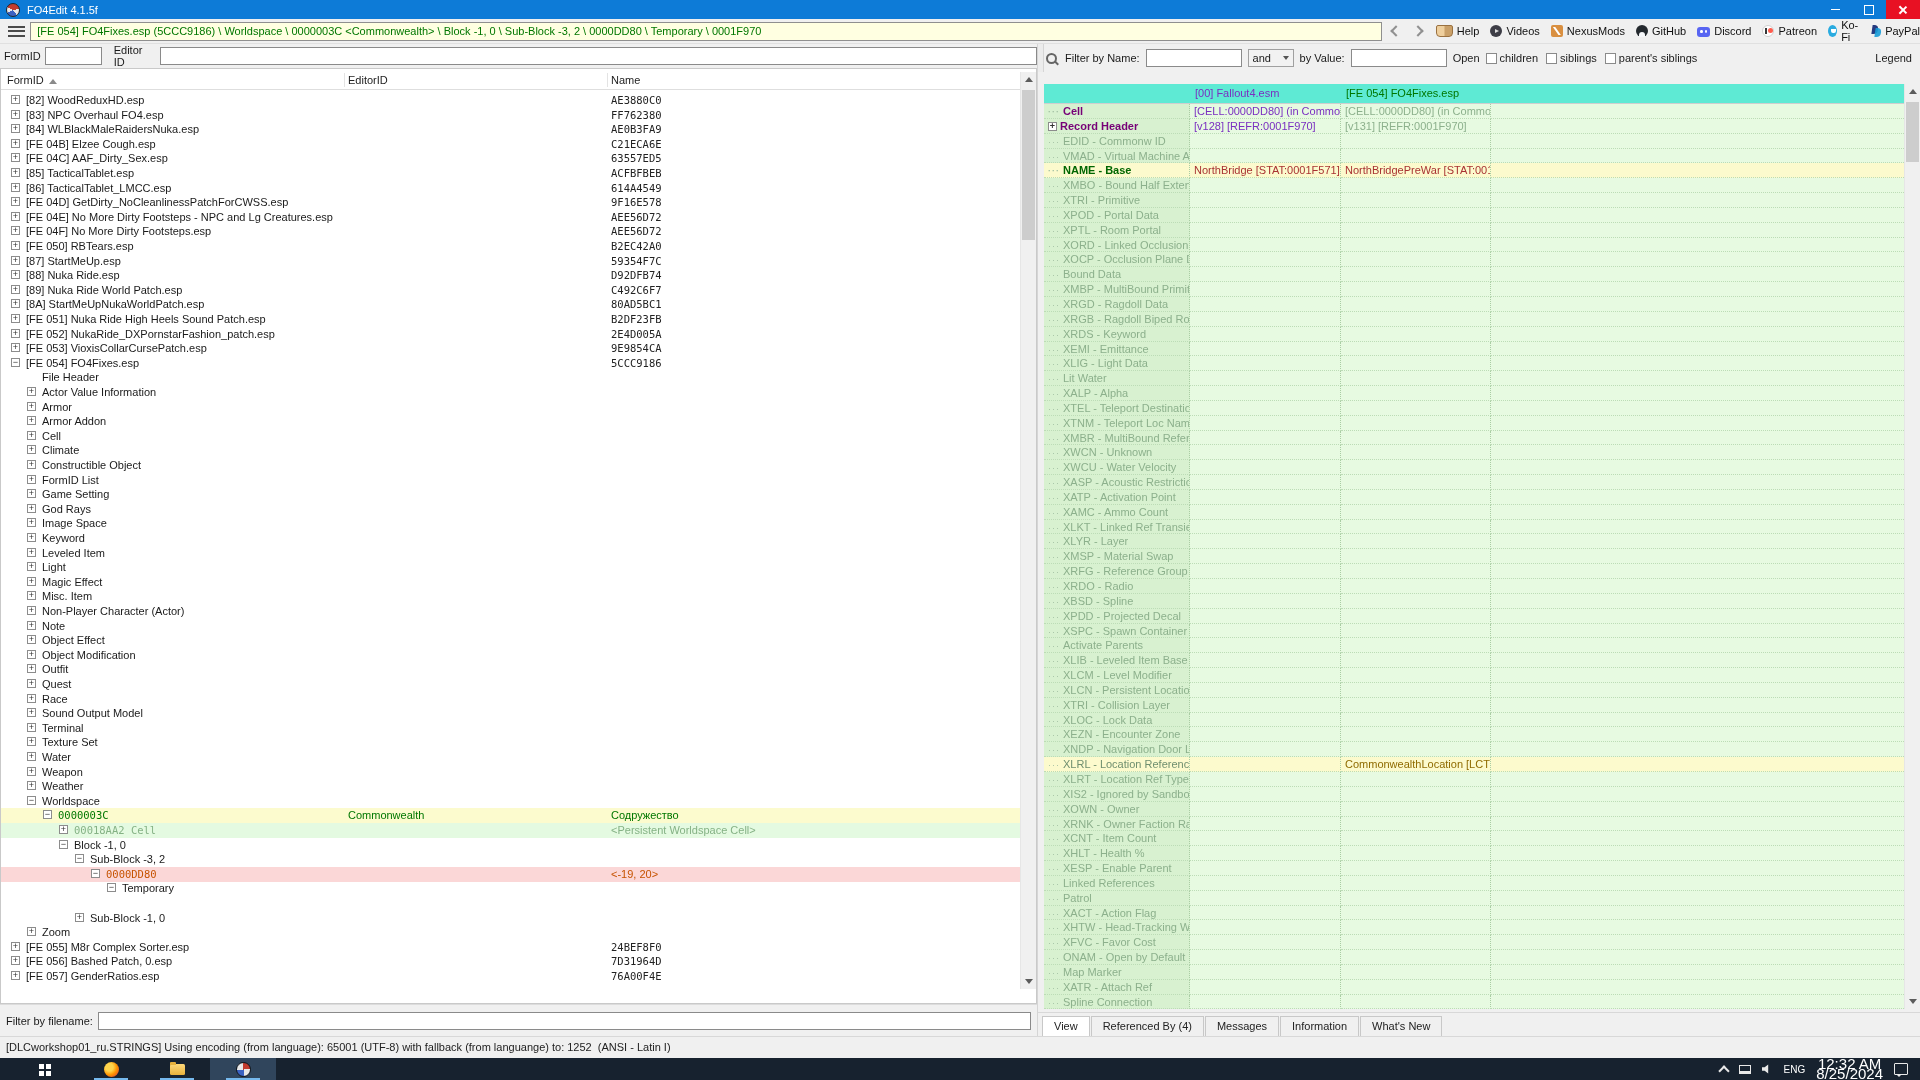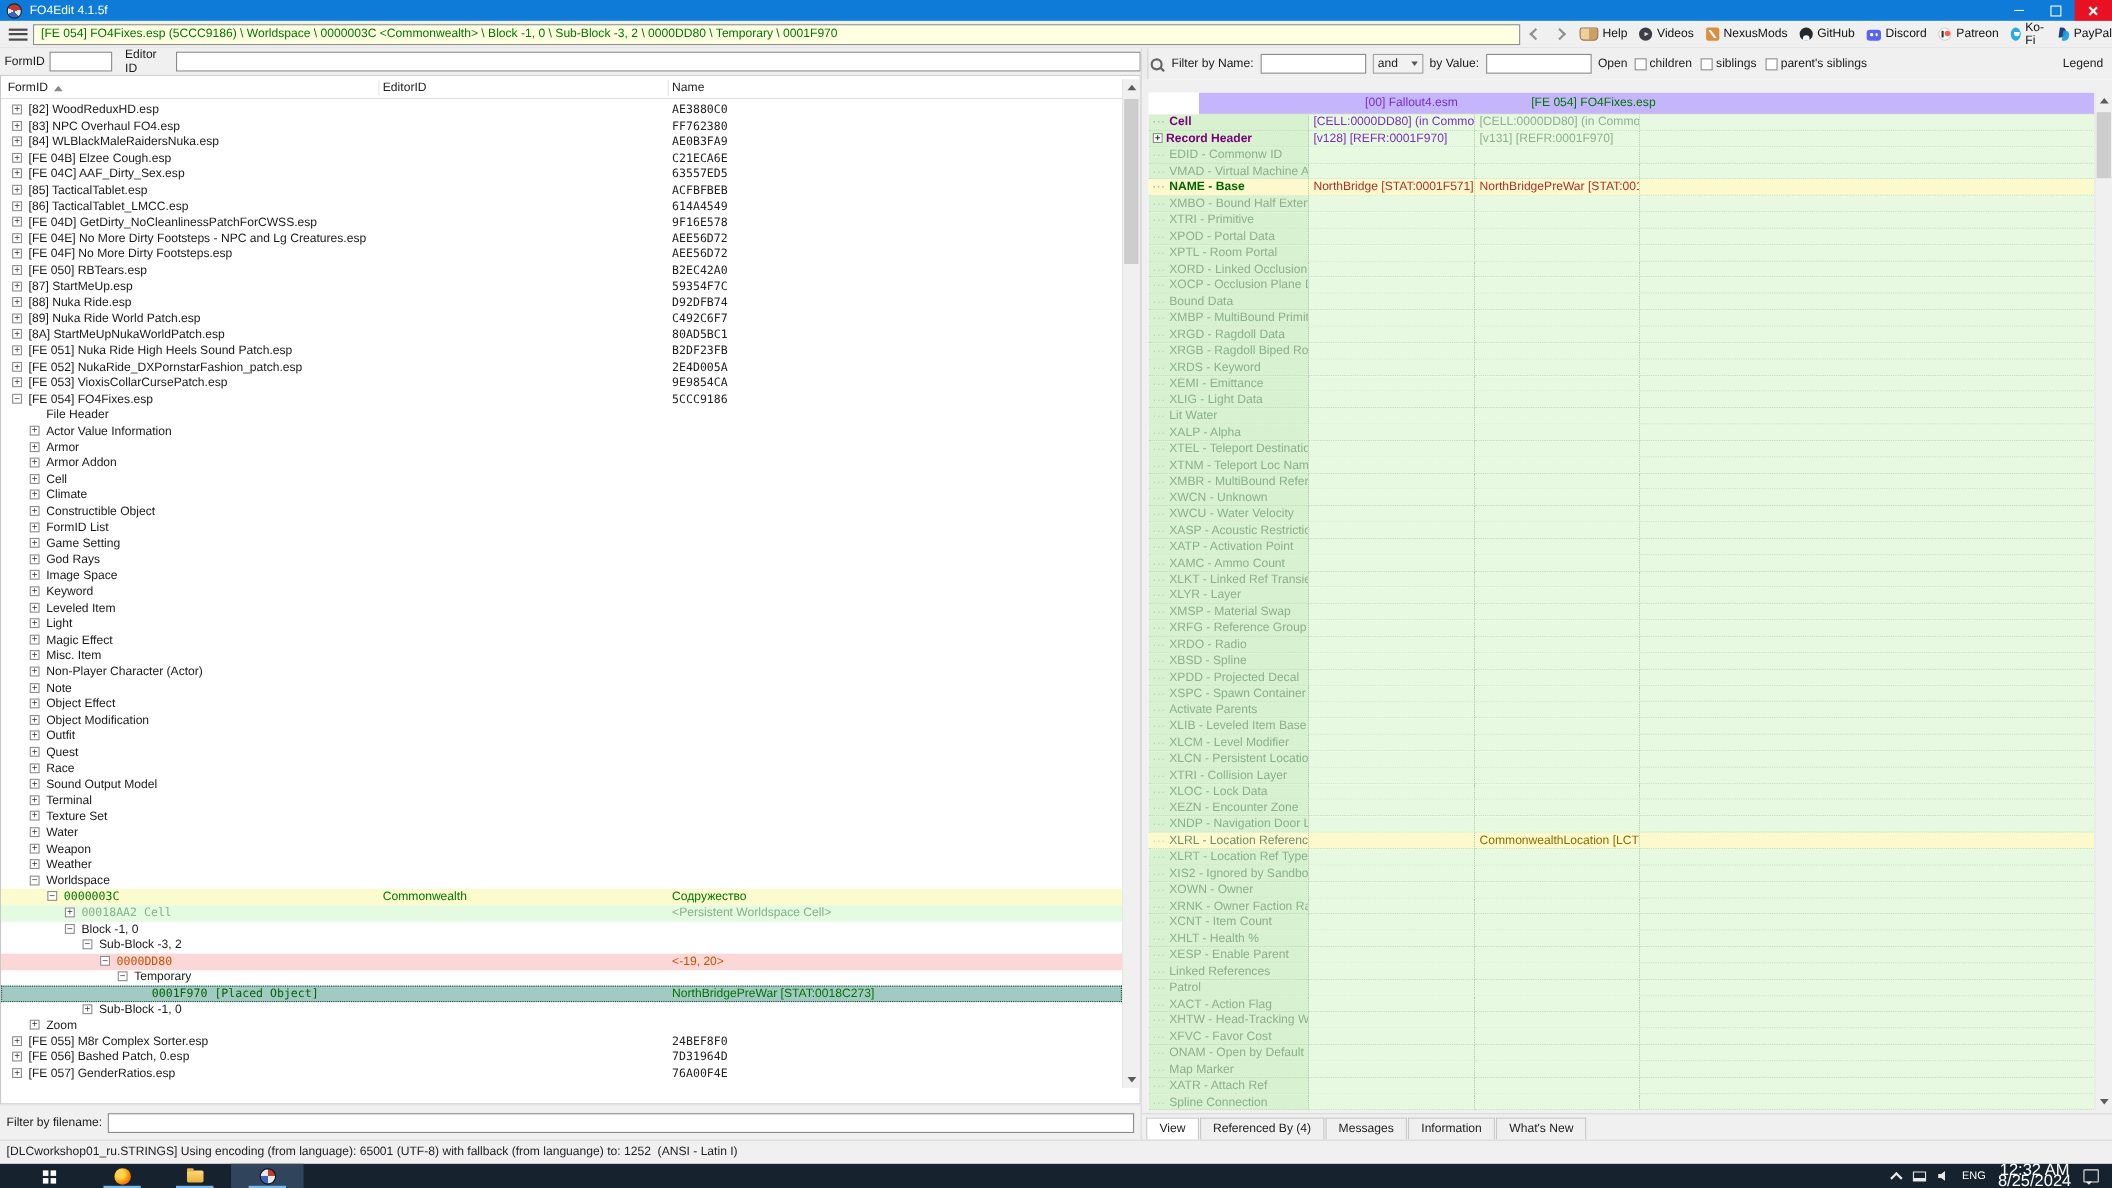--- a/index.html
+++ b/index.html
@@ -102,21 +102,21 @@
   
   #filename-bar{position:absolute;left:0;top:1004px;width:1037px;height:32px;background:#f0f0f0;border-top:1px solid #dcdcdc;display:flex;align-items:center;gap:5px;padding:0 6px;box-sizing:border-box;}
   #filename-input{flex:1;}
 
   
   #splitter{position:absolute;left:1037px;top:44px;width:7px;height:992px;background:#ececec;border-left:1px solid #d5d5d5;border-right:1px solid #d5d5d5;box-sizing:border-box;}
 
   
   #rightpanel{position:absolute;left:1038px;top:72px;width:882px;height:940px;background:#f0f0f0;}
   #detail-table{position:absolute;left:1044px;top:84px;width:860px;height:925px;background:#fff;overflow:hidden;}
-  .dheader{display:flex;height:19px;line-height:19px;background:#c4b5fd;border-bottom:1px solid #cfcfcf;margin-left:46px;}
+  .dheader{display:flex;height:19px;line-height:19px;background:#5eead4;border-bottom:1px solid #cfcfcf;}
   .dheader>div{box-sizing:border-box;padding-left:5px;white-space:nowrap;overflow:hidden;}
   .dh1{width:146px;}.dh2{width:151px;color:#7a2fc0;}.dh3{width:150px;color:#007700;}.dhf{flex:1;}
   .drow{display:flex;height:14.85px;line-height:14.5px;}
   .dc{box-sizing:border-box;border-right:1px dotted #a9cda3;border-bottom:1px dotted #bcdcb6;overflow:hidden;white-space:nowrap;padding-left:4px;}
   .dc.l{width:146px;background:#d8f1d0;color:#8cb08c;}
   .dc.v1{width:151px;background:#e7fae1;color:#7a2fc0;}
   .dc.v2{width:150px;background:#e7fae1;color:#8cb08c;}
   .dc.f{flex:1;background:#e7fae1;border-right:none;}
   .r-strong .l{color:#770077;font-weight:bold;}
   .r-name .dc{background:#fcfacd;}
@@ -508,24 +508,20 @@
     </div>
     <div class="trow t-r" style="top: 777.8px;">
       <span class="exp" style="left: 90px;">−</span>
       <span class="lbl mono" style="left: 105px;">0000DD80</span>
       <span class="nmc">&lt;-19, 20&gt;</span>
     </div>
     <div class="trow" style="top: 792.4px;">
       <span class="exp" style="left: 106px;">−</span>
       <span class="lbl" style="left: 121px;">Temporary</span>
     </div>
-    <div class="trow t-sel" style="top: 807px;">
-      <span class="lbl mono" style="left: 137px;">0001F970 [Placed Object]</span>
-      <span class="nmc">NorthBridgePreWar [STAT:0018C273]</span>
-    </div>
     <div class="trow" style="top: 821.6px;">
       <span class="exp" style="left: 74px;">+</span>
       <span class="lbl" style="left: 89px;">Sub-Block -1, 0</span>
     </div>
     <div class="trow" style="top: 836.2px;">
       <span class="exp" style="left: 26px;">+</span>
       <span class="lbl" style="left: 41px;">Zoom</span>
     </div>
     <div class="trow" style="top: 850.8px;">
       <span class="exp" style="left: 10px;">+</span>

